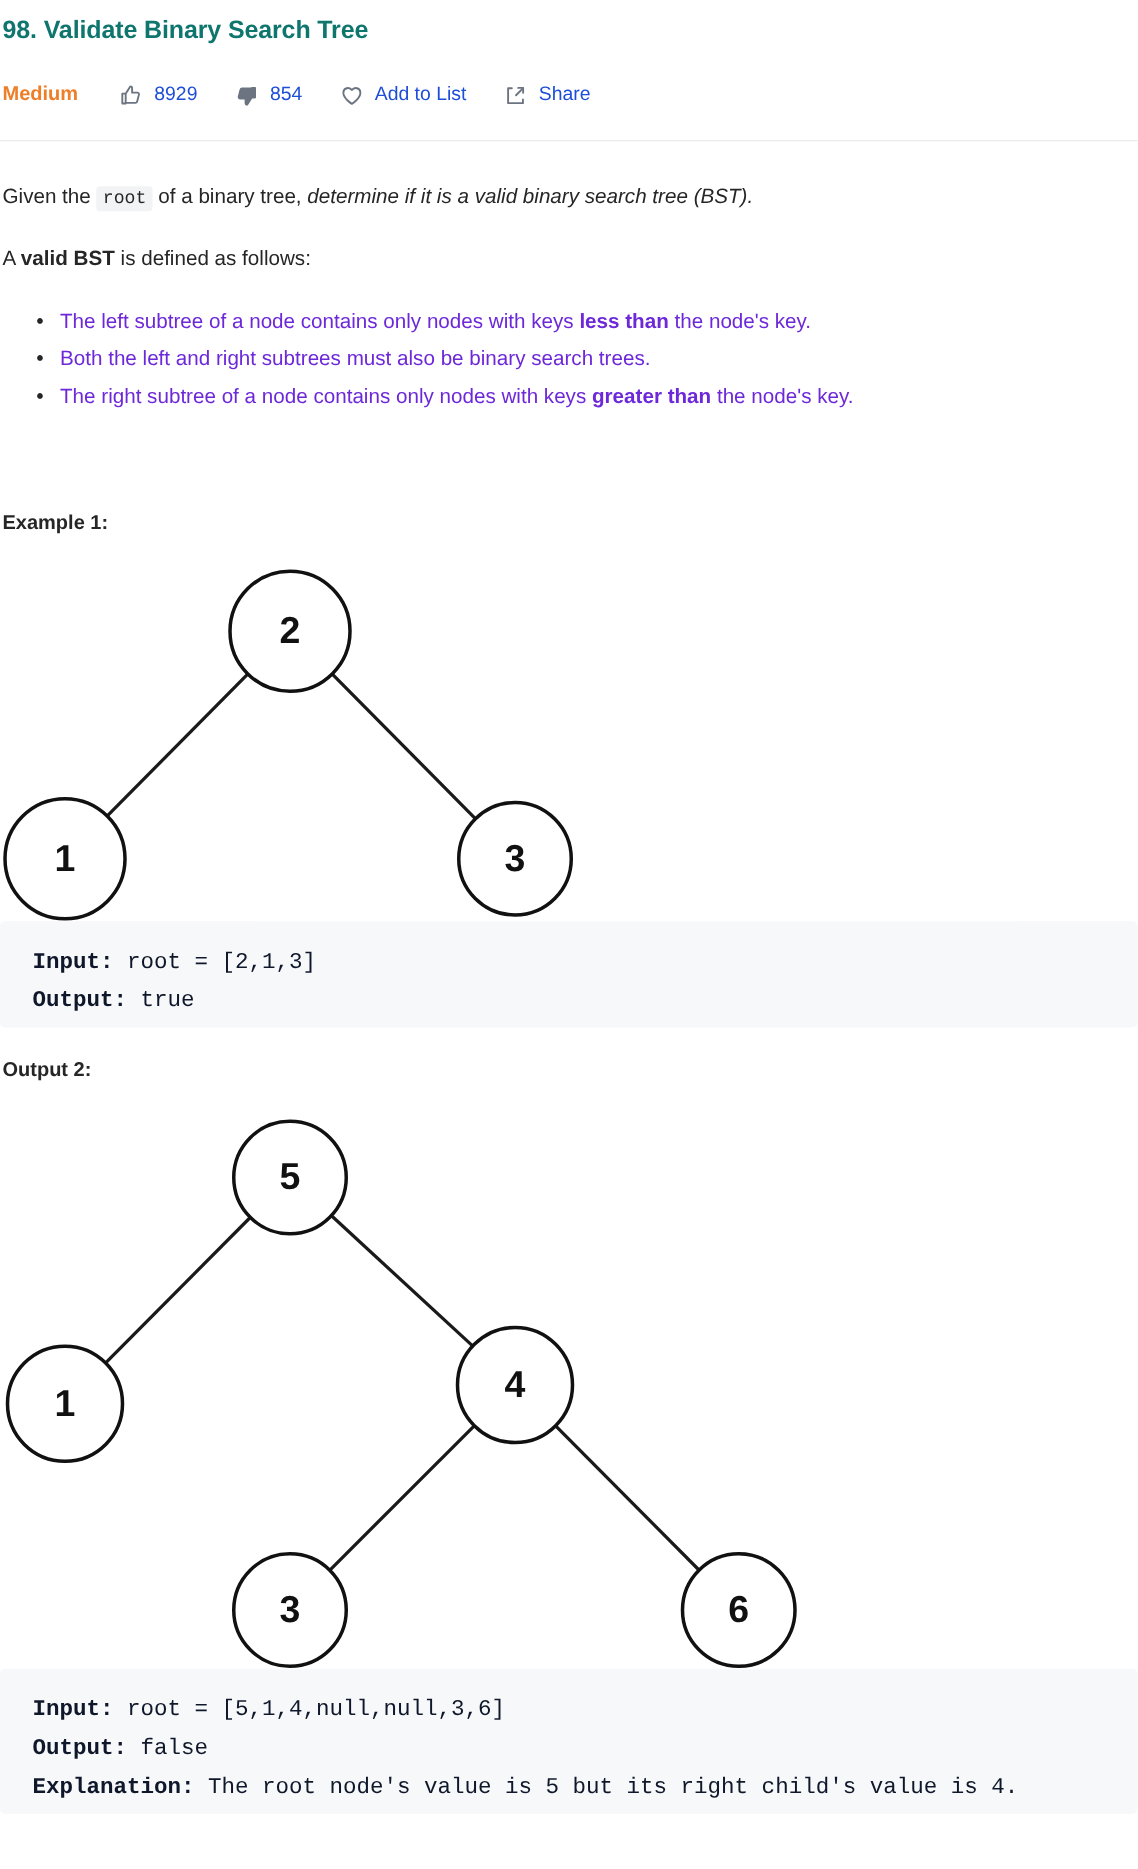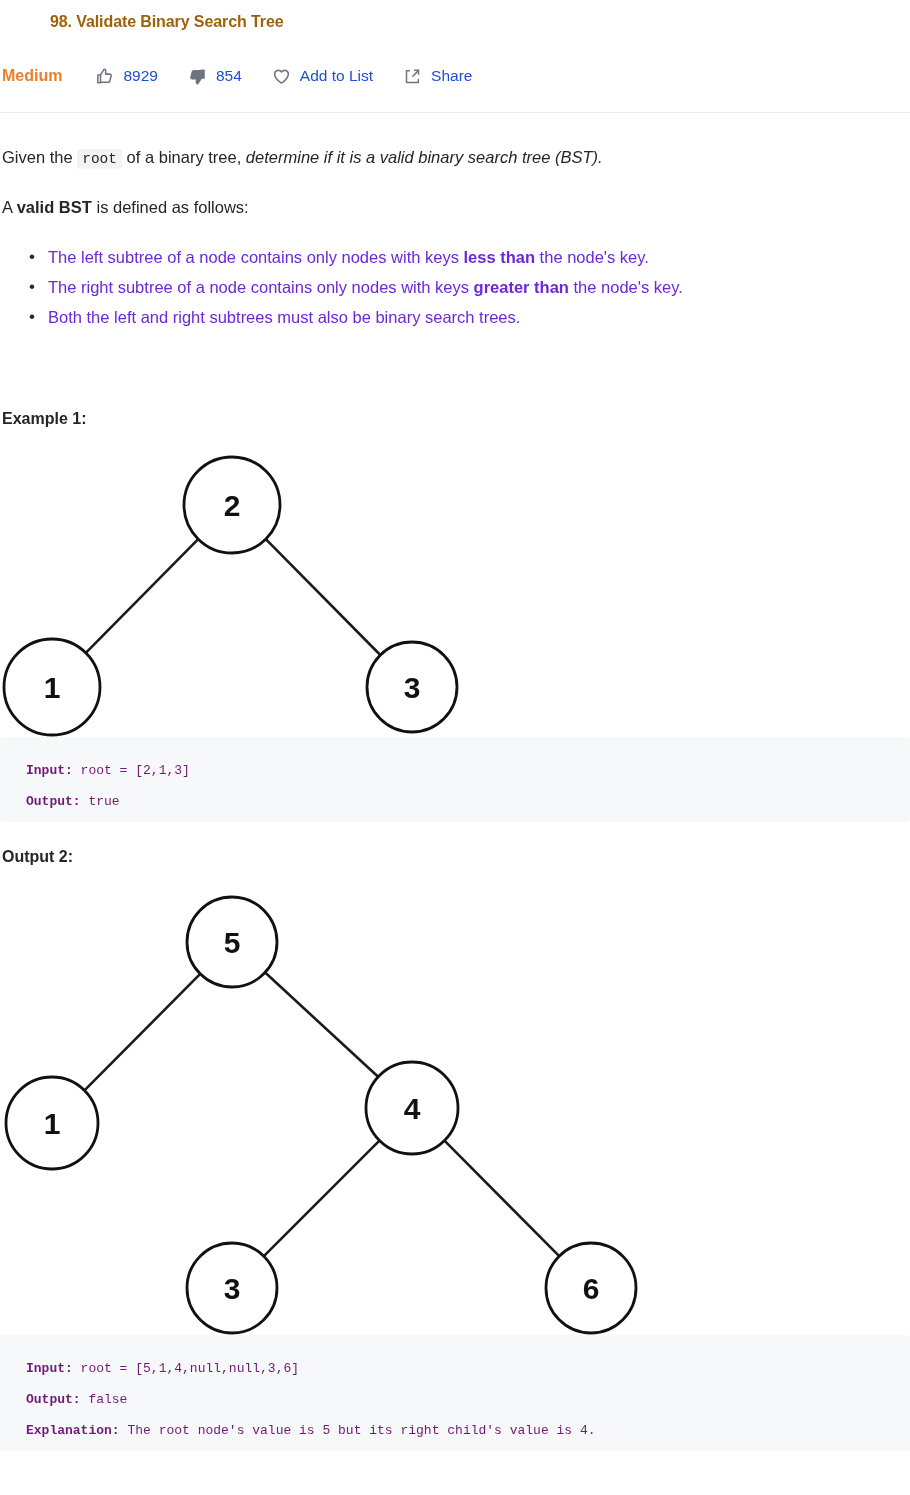--- a/index.html
+++ b/index.html
@@ -19,26 +19,25 @@
 
   
   #problem-header {
     position: absolute;
     left: 0; top: 0;
     width: 910px;
   }
   .title {
     position: absolute;
     left: 2px; top: 13px;
-    font-size: 16px;
+    font-size: 20px;
     font-weight: bold;
-    color: #a16207;
+    color: #0f766e;
     letter-spacing: -0.1px;
     white-space: nowrap;
-    margin-left: 48px;
   }
   .meta-row {
     position: absolute;
     left: 0; top: 60px;
     height: 32px;
     display: flex;
     align-items: center;
   }
   .difficulty {
     font-size: 16px;
@@ -128,23 +127,23 @@
   .tree-svg { position: absolute; left: 0; display: block; }
 
   .codeblock {
     position: absolute;
     left: 0;
     width: 910px;
     background: #f7f8fa;
     border-radius: 4px;
     padding: 18px 0 18px 26px;
     font-family: "Liberation Mono", monospace;
-    font-size: 13px;
+    font-size: 18px;
     line-height: 31px;
-    color: #701a75;
+    color: #0f172a;
     white-space: pre;
   }
   .codeblock .lbl { font-weight: bold; }
 </style>
 </head>
 <body>
 
 <div id="problem-header">
   <div class="title">98. Validate Binary Search Tree</div>
 
@@ -193,22 +192,22 @@
   <div class="header-divider"></div>
 </div>
 
 <div id="description">
   <p class="para"><span>Given the </span><code class="inline">root</code><span> of a binary tree, </span><em class="it">determine if it is a valid binary search tree (BST).</em></p>
 
   <p class="para tight"><span>A </span><strong class="bd">valid BST</strong><span> is defined as follows:</span></p>
 
   <ul class="rules">
     <li><span>The left subtree of a node contains only nodes with keys </span><strong class="bd">less than</strong><span> the node's key.</span></li>
+    <li><span>Both the left and right subtrees must also be binary search trees.</span><strong class="bd"></strong><span></span></li>
     <li><span>The right subtree of a node contains only nodes with keys </span><strong class="bd">greater than</strong><span> the node's key.</span></li>
-    <li><span>Both the left and right subtrees must also be binary search trees.</span><strong class="bd"></strong><span></span></li>
   </ul>
 </div>
 
 <div class="example-label" style="top:410px">Example 1:</div>
 
 <svg class="tree-svg" id="tree-1" style="top:440px" width="910" height="300" viewBox="0 0 910 300">
     <line x1="198.95009905267423" y1="98.41712206896273" x2="85.04990094732577" y2="213.58287793103727" stroke="#1a1a1a" stroke-width="2.6"></line>
     <line x1="265.0499009473258" y1="98.41712206896273" x2="381.05966719824823" y2="215.7158857226732" stroke="#1a1a1a" stroke-width="2.6"></line>
     <g>
       <circle cx="232" cy="65" r="48" fill="#ffffff" stroke="#111111" stroke-width="2.8"></circle>

